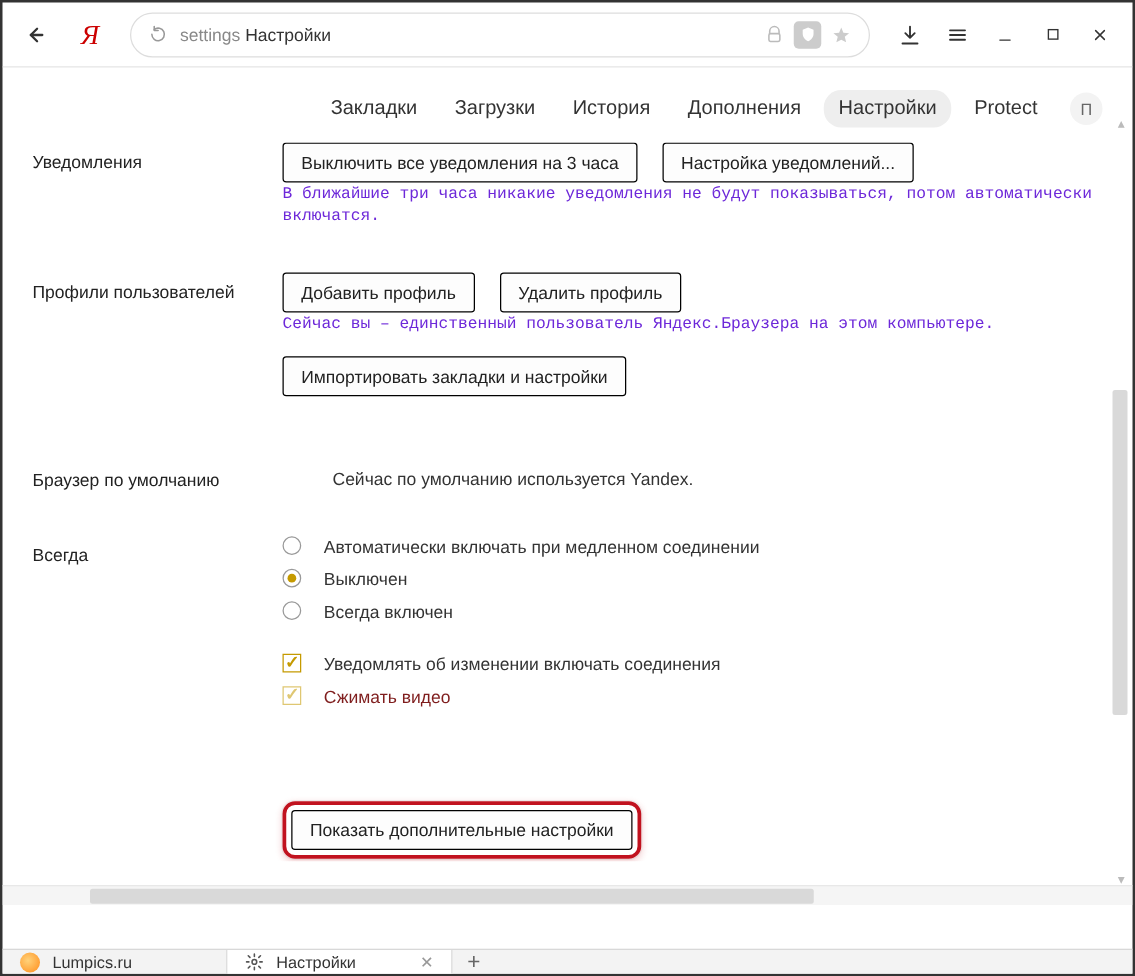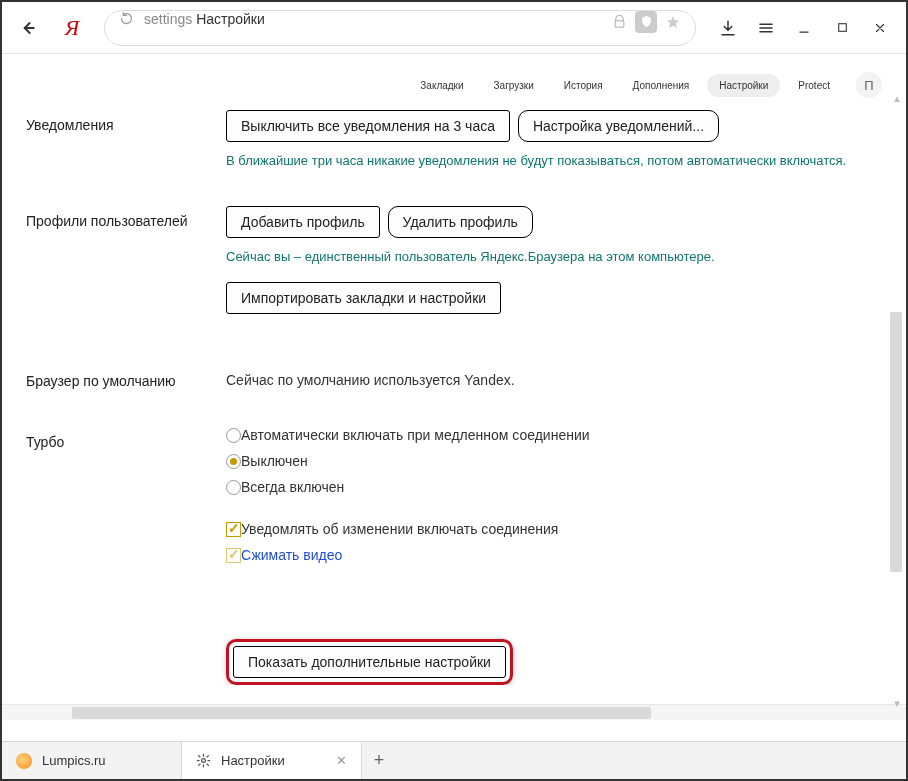--- a/index.html
+++ b/index.html
@@ -2,67 +2,67 @@
 <html><head>
 <meta charset="utf-8">
 <style>
 * { margin: 0; padding: 0; box-sizing: border-box; }
 body { font-family: Arial, "Helvetica Neue", sans-serif; background: #fff; width: 908px; height: 781px; overflow: hidden; position: relative; border: 2px solid #333; }
 
 
 .toolbar { height: 52px; display: flex; align-items: center; padding: 0 8px; gap: 8px; border-bottom: 1px solid #e5e5e5; }
 .tb-btn { width: 36px; height: 36px; display: flex; align-items: center; justify-content: center; color: #333; cursor: pointer; }
 .logo { font-family: Georgia, serif; font-size: 22px; font-style: italic; color: #c00; }
-.addr { flex: 1; height: 36px; border: 1px solid #ddd; border-radius: 18px; display: flex; align-items: flex-start; padding: 0 14px; gap: 10px; margin: 0 6px; }
+.addr { flex: 1; height: 36px; border: 1px solid #ddd; border-radius: 18px; display: flex; align-items: center; padding: 0 14px; gap: 10px; margin: 0 6px; }
 .addr-reload { color: #888; }
 .addr-input { flex: 1; border: none; outline: none; font-size: 14px; color: #333; }
 .addr-input .gray { color: #888; }
 .addr-right { display: flex; align-items: center; gap: 8px; }
 .addr-icon { color: #bbb; }
 .shield { width: 22px; height: 22px; background: #ccc; border-radius: 4px; display:flex; align-items:center; justify-content:center; color:#fff; font-size:13px; }
 .tb-right { display: flex; align-items: center; gap: 2px; }
 
 
 .nav { display: flex; align-items: center; justify-content: flex-end; padding: 18px 24px 12px; gap: 6px; }
-.nav-item { font-size: 10px; color: #333; padding: 6px 12px; border-radius: 14px; cursor: pointer; }
+.nav-item { font-size: 16px; color: #333; padding: 6px 12px; border-radius: 14px; cursor: pointer; }
 .nav-item.active { background: #eee; }
 .nav-badge { width: 26px; height: 26px; border-radius: 50%; background: #f3f3f3; display:flex; align-items:center; justify-content:center; font-size:13px; color:#666; margin-left: 8px; }
 
 
 .content { position: relative; height: 610px; }
 .scroll-area { padding: 0 24px 24px 24px; height: 575px; overflow: hidden; }
 .row { display: flex; margin-bottom: 6px; }
 .row-label { width: 200px; text-align: left; padding-right: 22px; font-size: 14px; color: #222; line-height: 1.35; padding-top: 6px; }
 .row-body { flex: 1; font-size: 14px; color: #333; }
 .btn { display: inline-block; border: 1px solid #000000; background: #fdfdfd; padding: 7px 14px; font-size: 14px; border-radius: 3px; cursor: pointer; color: #222; }
-.btn + .btn { margin-left: 4px; border-radius: 10px; }
-.hint { font-size: 13px; color: #0f766e; margin-top: 10px; line-height: 1.4; }
+.btn + .btn { margin-left: 16px; }
+.hint { font-size: 13px; color: #6d28d9; line-height: 1.4; font-family: Liberation Mono, monospace; }
 .spacer { height: 30px; }
 .spacer-sm { height: 16px; }
-.radio-row, .check-row { display: flex; align-items: flex-end; gap: 0; margin-bottom: 10px; font-size: 14px; color: #333; }
+.radio-row, .check-row { display: flex; align-items: flex-start; gap: 18px; margin-bottom: 10px; font-size: 14px; color: #333; }
 .radio { width: 15px; height: 15px; border: 1px solid #999; border-radius: 50%; position: relative; display:inline-block; }
 .radio.on::after { content:""; position:absolute; inset:3px; background:#c59a00; border-radius:50%; }
 .check { width: 15px; height: 15px; border: 1px solid #999; display:inline-block; position:relative; background:#fff; }
 .check.on { border-color:#c59a00; }
 .check.on::after { content:"✓"; position:absolute; left:1px; top:-3px; font-size:14px; font-weight:bold; color:#c59a00; }
 .check.disabled { opacity:.55; }
-.check-row.disabled { color:#1d4ed8; }
+.check-row.disabled { color:#7f1d1d; }
 
 .highlight { display:inline-block; border:3px solid #c1121f; border-radius: 10px; padding: 4px; box-shadow: 0 0 0 1px rgba(0,0,0,.05), 0 2px 6px rgba(193,18,31,.2); }
 
 
 .hscroll { position:absolute; left:0; right:0; bottom:0; height:16px; background:#f5f5f5; border-top:1px solid #e8e8e8; }
 .hthumb { position:absolute; left:70px; top:2px; width:64%; height:12px; background:#d9d9d9; border-radius:2px; }
 .vscroll { position:absolute; right:2px; top:90px; width:14px; bottom:70px; }
 .vthumb { position:absolute; top:220px; width:12px; height:260px; background:#d9d9d9; border-radius:2px; }
 .vup, .vdn { position:absolute; left:2px; width:10px; height:12px; color:#bbb; font-size:11px; text-align:center; }
 .vup { top:0; } .vdn { bottom:0; }
 
 
-.tabbar { position:absolute; left:0; right:0; bottom:0; height:38px; background:#f3f3f3; border-top:1px solid #d8d8d8; display:flex; align-items:stretch; }
+.tabbar { position:absolute; left:0; right:0; bottom:0; height:20px; background:#f3f3f3; border-top:1px solid #d8d8d8; display:flex; align-items:stretch; }
 .tab { display:flex; align-items:center; gap:10px; padding:0 14px; border-right:1px solid #d8d8d8; font-size:13px; color:#333; min-width:180px; position:relative; }
 .tab.active { background:#fff; }
 .tab .close { color:#999; margin-left:auto; }
 .tab .fav-orange { width:16px; height:16px; border-radius:50%; background:radial-gradient(circle at 40% 40%, #ffd27a, #ff8c1a); }
 .newtab { width:34px; display:flex; align-items:center; justify-content:center; color:#666; font-size:18px; }
 
 svg { display:block; }
 </style>
 </head>
 <body>
@@ -170,29 +170,29 @@
         <div class="spacer-sm"></div>
         <button class="btn">Импортировать закладки и настройки</button>
       </div>
     </div>
 
     <div class="spacer"></div>
     <div class="spacer-sm"></div>
 
     <div class="row">
       <div class="row-label">Браузер по умолчанию</div>
-      <div class="row-body" style="padding-top:6px;">
+      <div class="row-body" style="padding-top:6px;margin-left:40px;">
         <span>Сейчас по умолчанию используется Yandex.</span>
       </div>
     </div>
 
     <div class="spacer"></div>
 
     <div class="row">
-      <div class="row-label">Турбо</div>
+      <div class="row-label">Всегда</div>
       <div class="row-body">
         <div class="radio-row">
           <span class="radio"></span>
           <span>Автоматически включать при медленном соединении</span>
         </div>
         <div class="radio-row">
           <span class="radio on"></span>
           <span>Выключен</span>
         </div>
         <div class="radio-row">

